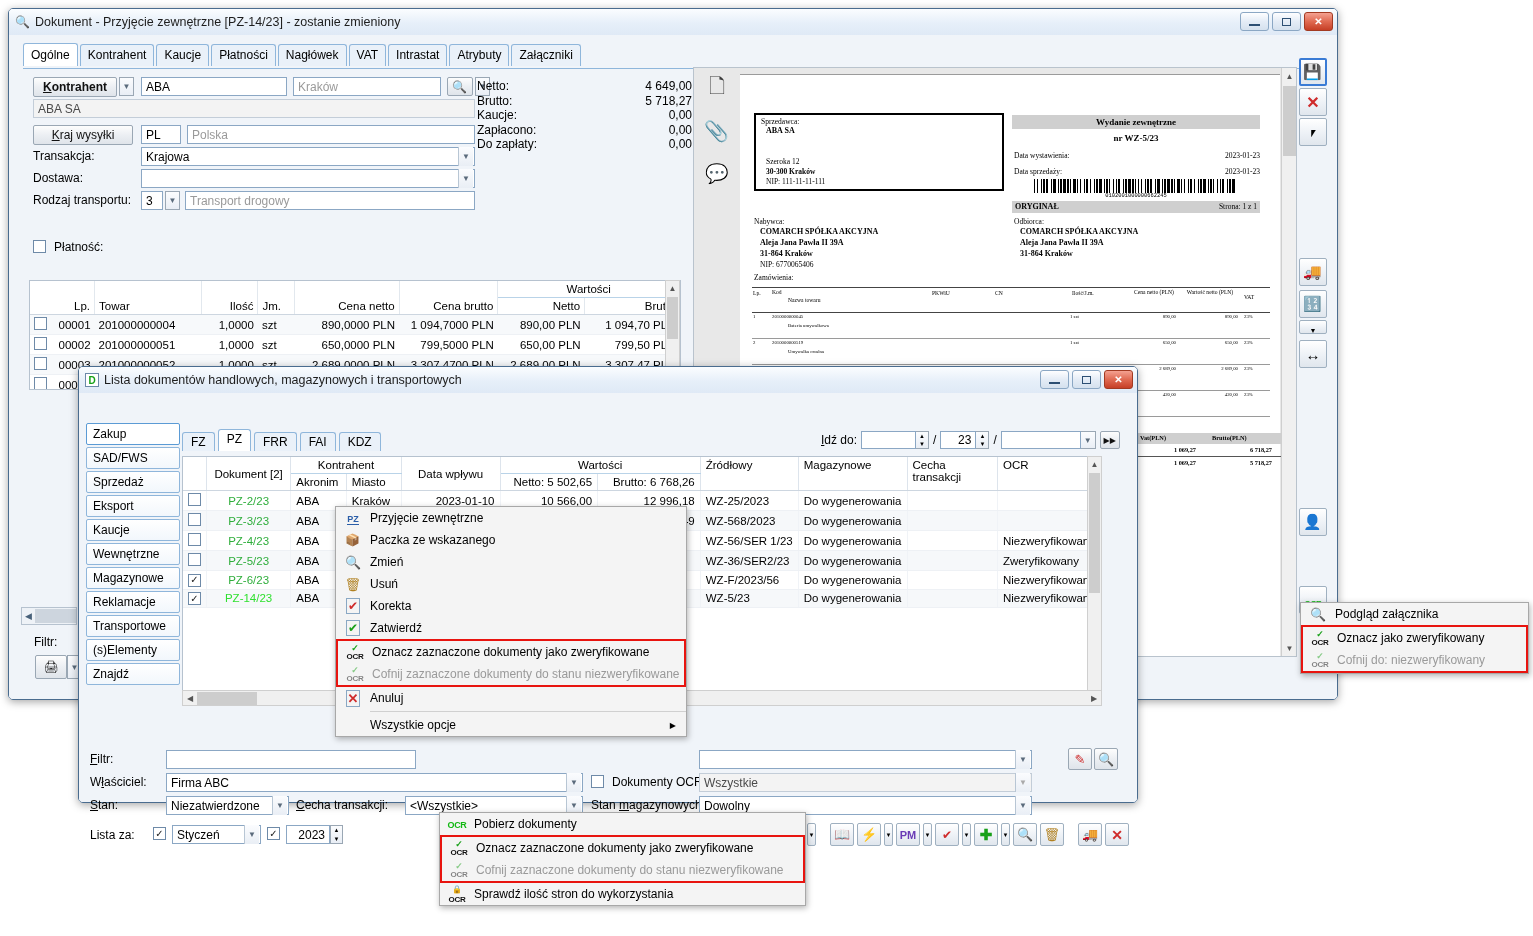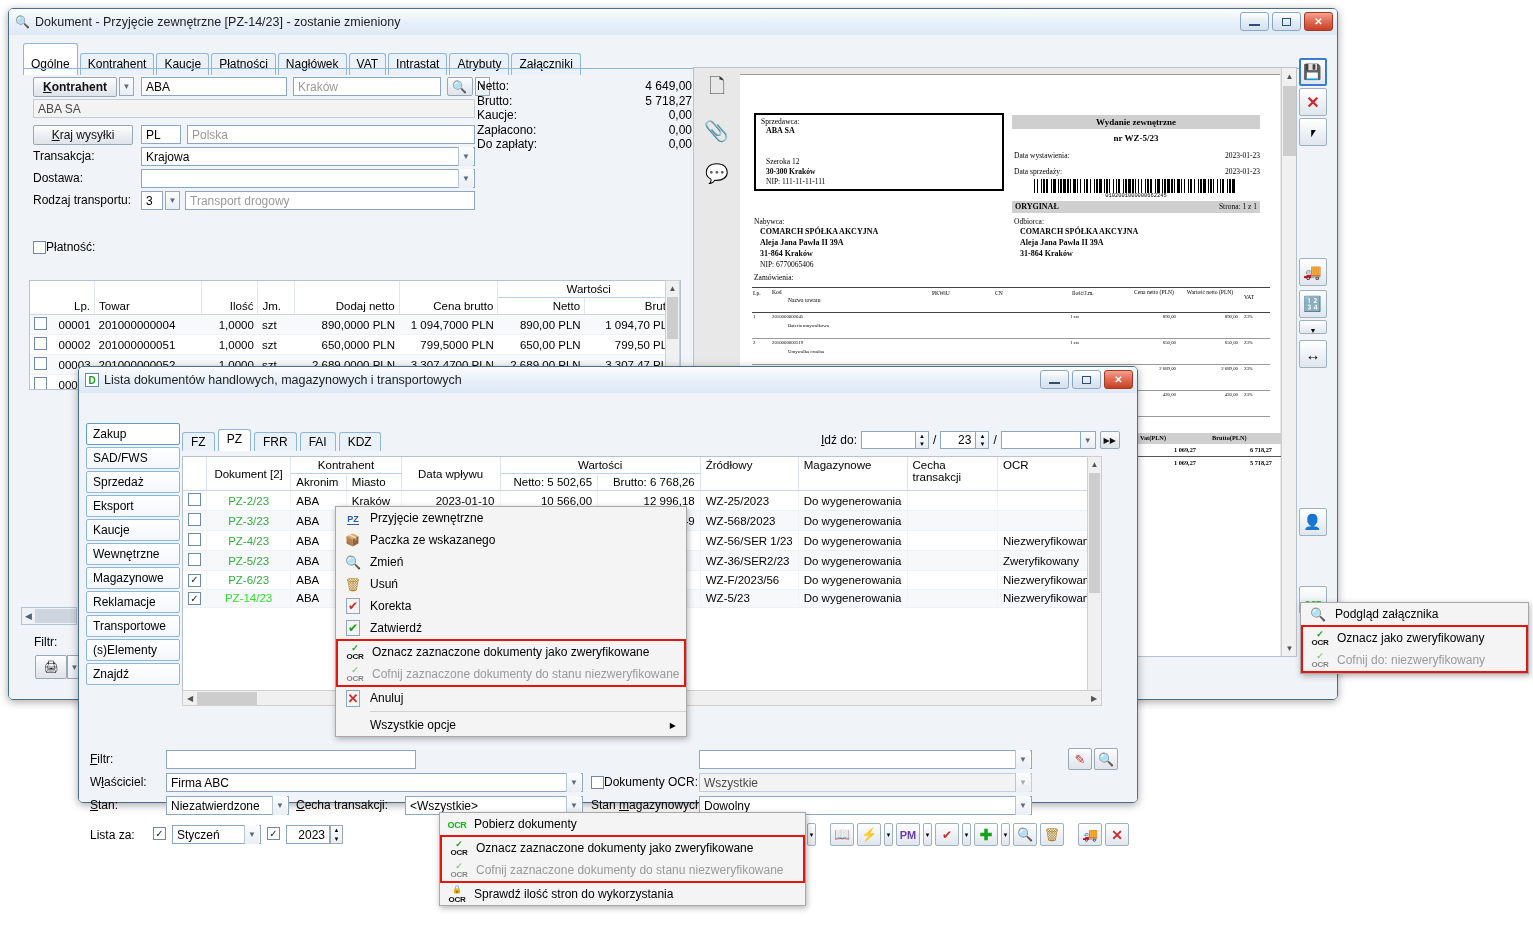--- a/index.html
+++ b/index.html
@@ -53,24 +53,24 @@
   #mainwin { left:8px; top:8px; width:1330px; height:692px; }
   #mainwin .body { position:absolute; left:0; top:26px; right:0; bottom:0;
       background:#f0f4f9; border-radius:0 0 4px 4px; }
 
   .tabstrip { position:absolute; left:14px; top:8px; display:flex; align-items:flex-end; }
   .tab {
     border:1px solid #8fb6db; border-bottom:none;
     background:#eaf1f9; padding:3px 7px 4px; margin-right:2px;
     border-radius:3px 3px 0 0; font-size:12px; cursor:default;
   }
-  .tab.active { background:#ffffff; padding-top:13px; }
+  .tab.active { background:#ffffff; padding-top:4px; }
   .tabline { position:absolute; left:14px; top:33px; right:14px; height:1px; background:#8fb6db;}
 
-  .chk { display:inline-flex; align-items:center; gap:0; font-size:12px; }
+  .chk { display:inline-flex; align-items:flex-start; gap:8px; font-size:12px; }
   .box {
     width:13px; height:13px; border:1px solid #6e8aa8; background:#fff;
     display:inline-flex; align-items:center; justify-content:center;
     font-size:10px; line-height:1; color:#1a1a1a;
   }
   #dobufora { position:absolute; right:115px; top:38px; }
 
   
   .fpanel { position:absolute; left:14px; top:42px; width:655px; height:160px; }
   .btn3d {
@@ -270,21 +270,21 @@
 
       <div class="grid">
         <table>
           <thead>
             <tr>
               <td rowspan="2" style="width:22px;border-right:none;"></td>
               <td rowspan="2" class="num" style="width:42px;">Lp.</td>
               <td rowspan="2" style="width:106px;">Towar</td>
               <td rowspan="2" class="num" style="width:56px;">Ilość</td>
               <td rowspan="2" style="width:36px;">Jm.</td>
-              <td rowspan="2" class="num" style="width:104px;">Dodaj netto</td>
+              <td rowspan="2" class="num" style="width:104px;">Cena netto</td>
               <td rowspan="2" class="num" style="width:98px;">Cena brutto</td>
               <td colspan="2" style="text-align:center;border-bottom:1px solid #b9d3e8;">Wartości</td>
             </tr>
             <tr>
               <td class="num" style="width:86px;">Netto</td>
               <td class="num" style="width:94px;border-right:none;">Brutto</td>
             </tr>
           </thead>
           <tbody id="items-body">
               <tr>

